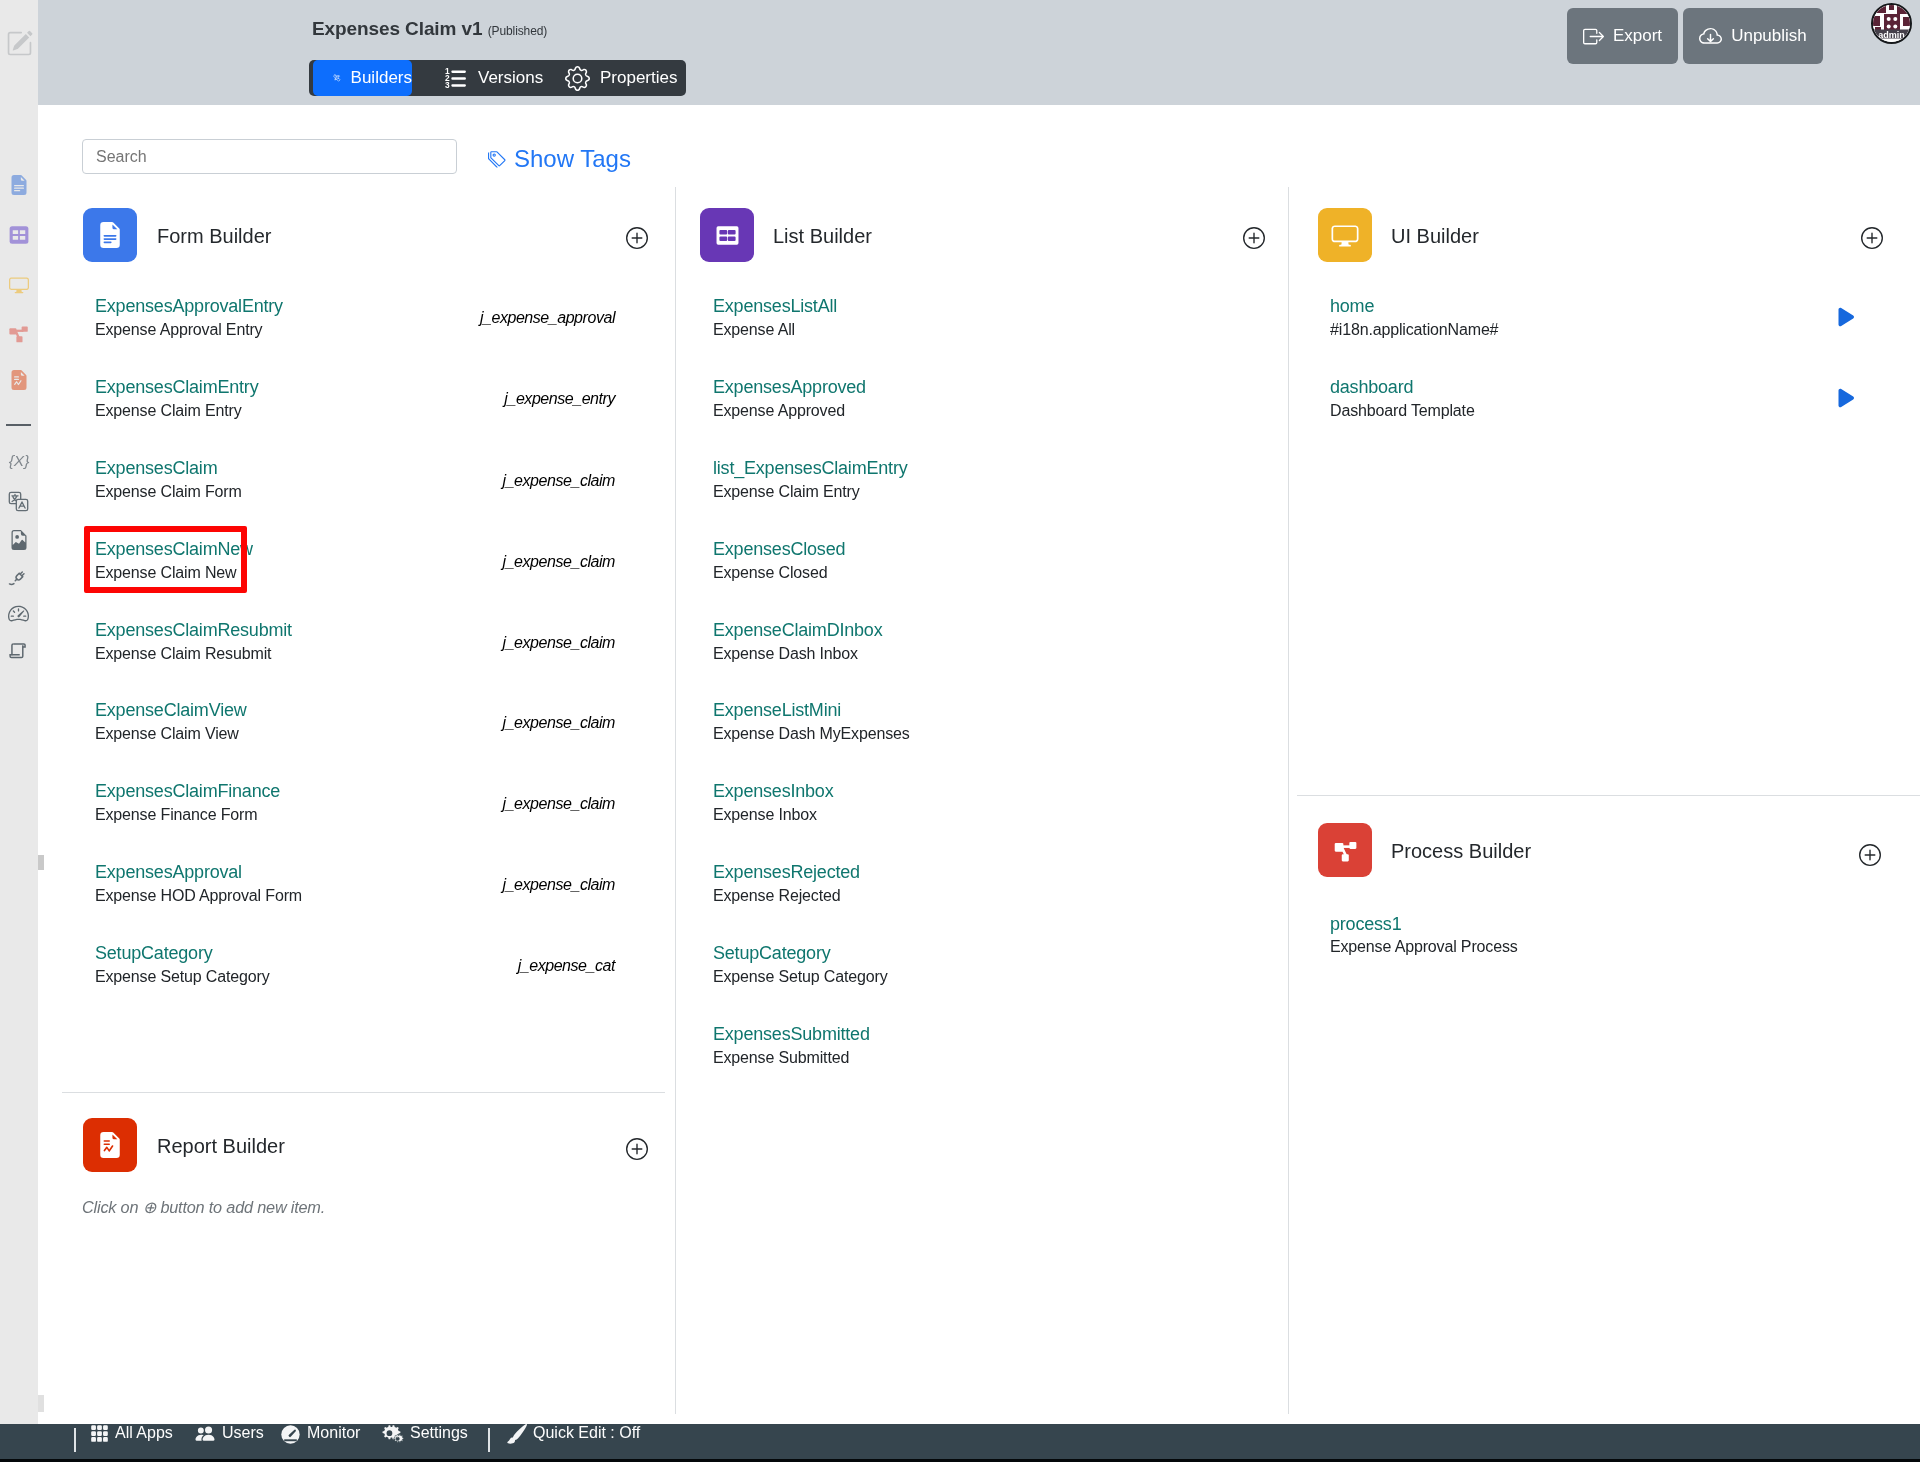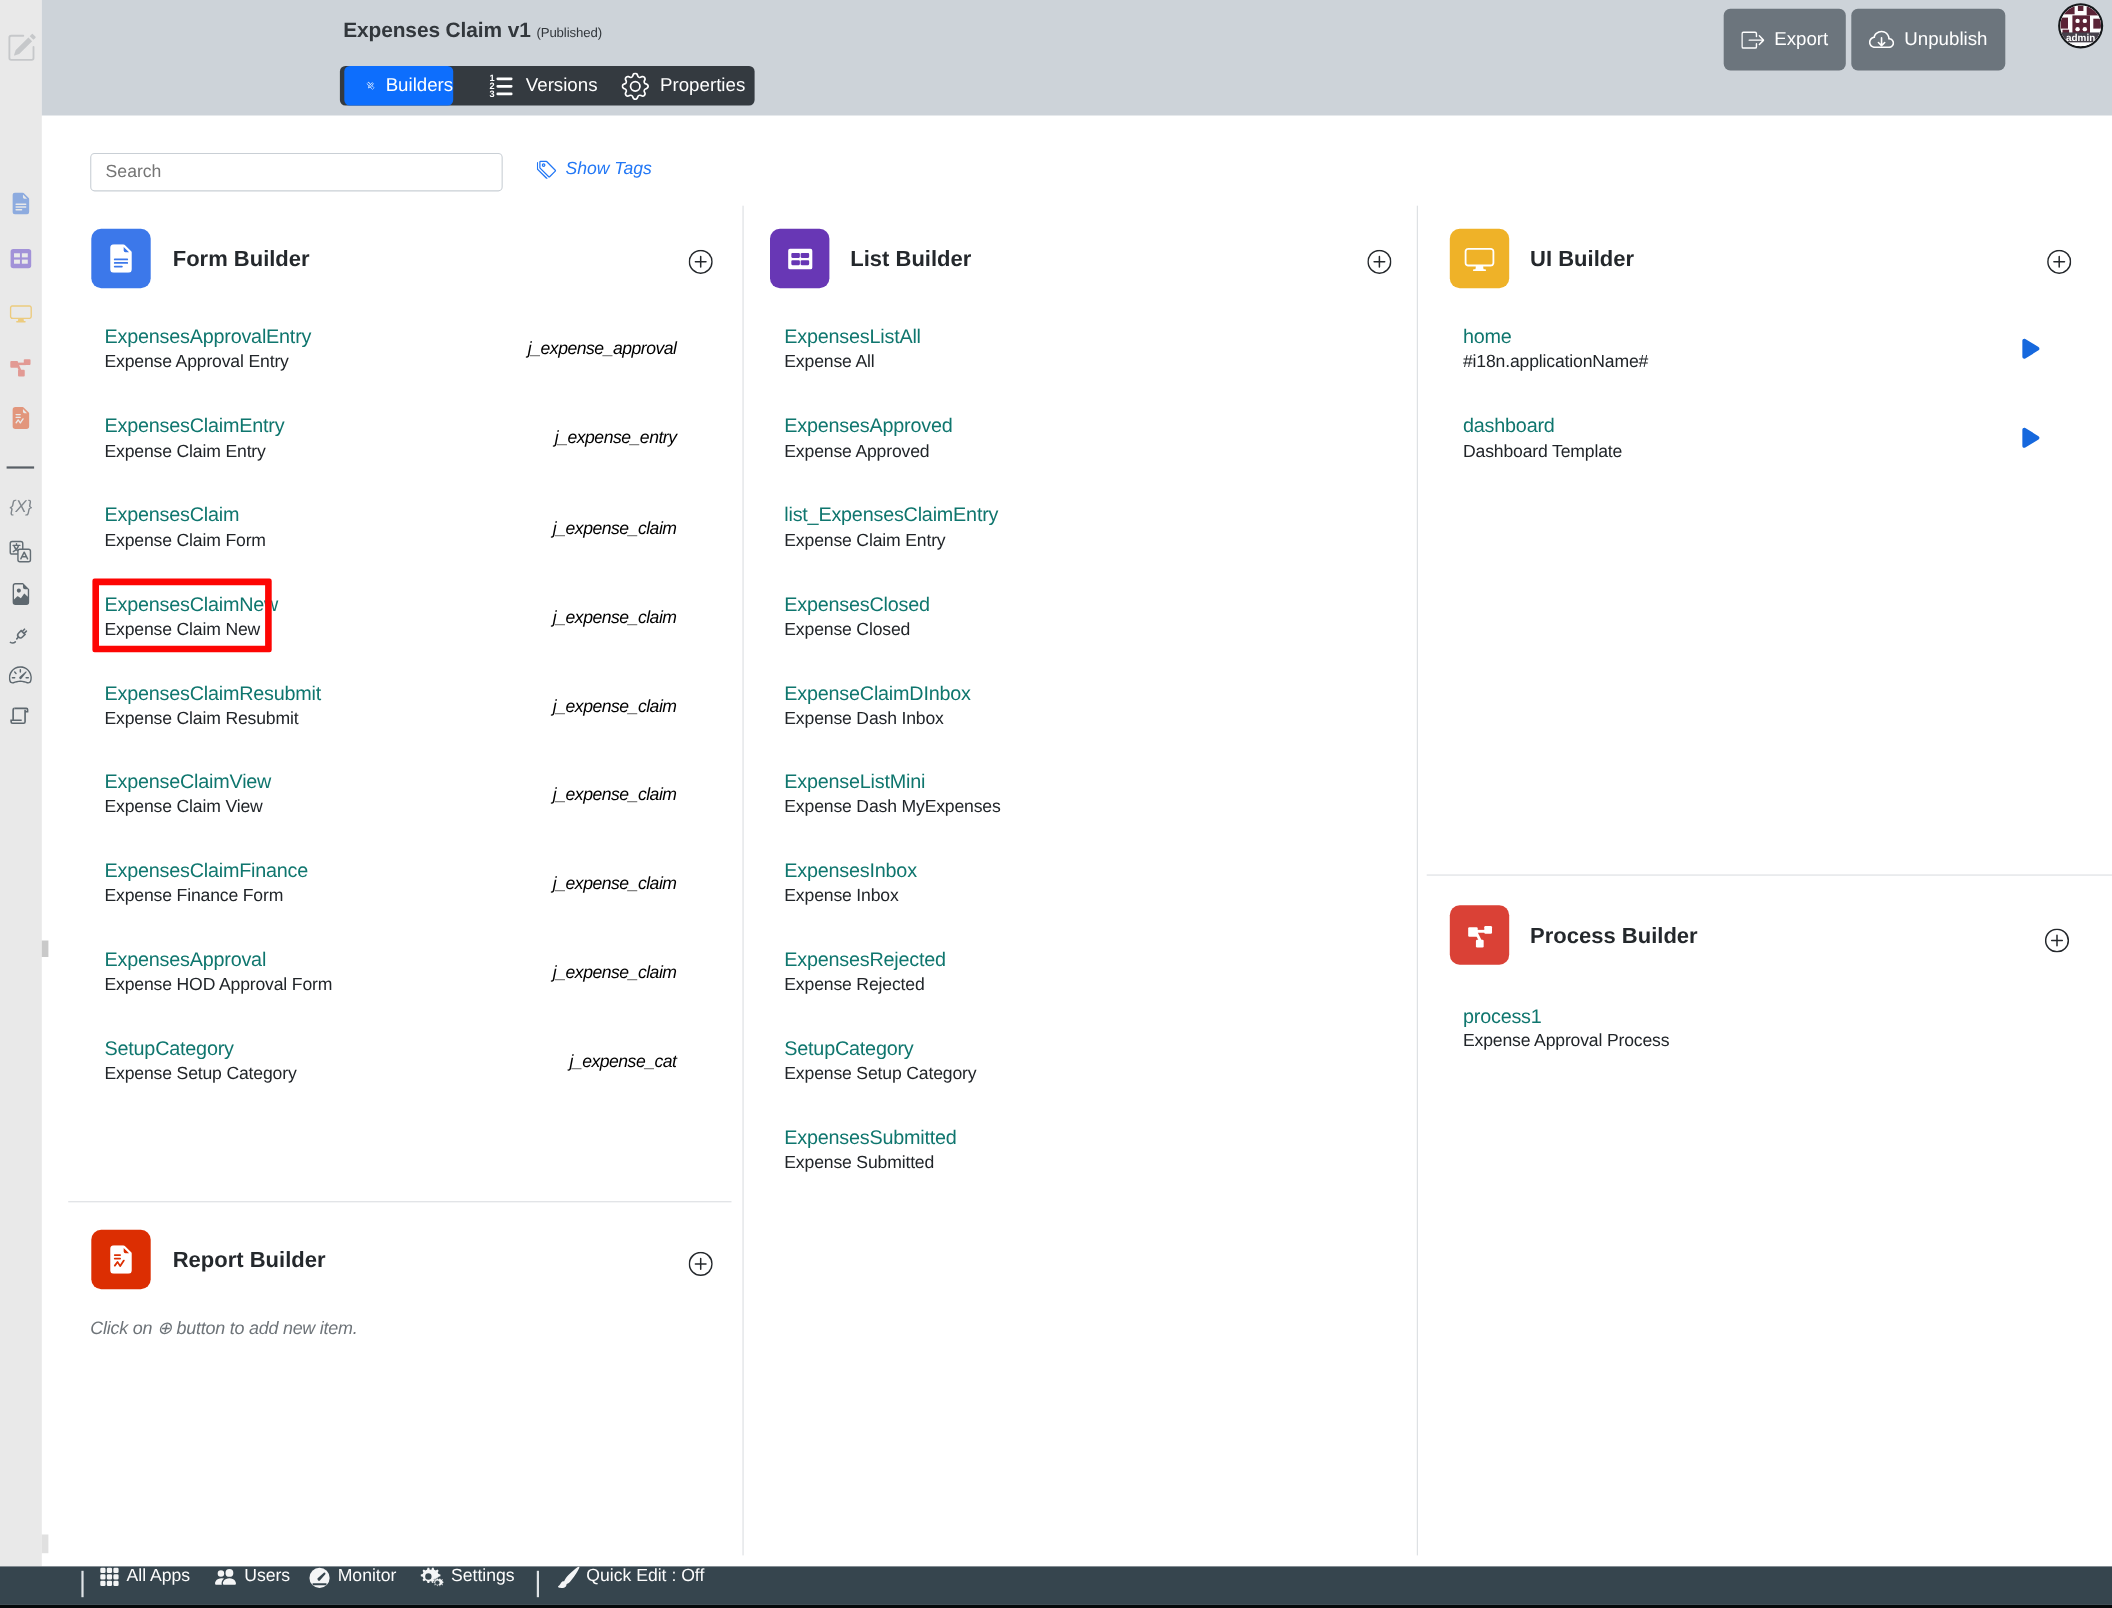--- a/index.html
+++ b/index.html
@@ -15,23 +15,23 @@
 #tabbar { position:absolute; left:271px; top:60px; width:377px; height:36px; background:#343a40; border-radius:5px; color:#fff; }
 .tab { position:absolute; top:0; height:36px; display:flex; align-items:center; font-size:17px; color:#fff; }
 #tab-builders { left:4px; width:99px; background:#0d6efd; border-radius:5px; }
 .btn { position:absolute; top:8px; height:56px; background:#6c757d; border-radius:6px; color:#fff;
   font-size:17px; display:flex; align-items:center; justify-content:center; gap:9px; }
 #btn-export { left:1529px; width:111px; }
 #btn-unpub { left:1645px; width:140px; }
 .vdiv { position:absolute; top:187px; width:1px; height:1227px; background:#dbdee1; }
 .hdiv { position:absolute; height:1px; background:#dbdee1; }
 #search { position:absolute; left:82px; top:139px; width:375px; height:35px; border:1px solid #c9cfd5; border-radius:4px; background:#fff; font-size:16px; color:#495057; padding-left:13px; font-family:"Liberation Sans", sans-serif;}
-#showtags { position:absolute; left:488px; top:145px; color:#2277f5; font-size:16px; display:flex; align-items:flex-start; gap:8px;font-style:italic;}
+#showtags { position:absolute; left:488px; top:145px; color:#2277f5; font-size:24px; display:flex; align-items:center; gap:8px;}
 .tile { position:absolute; width:54px; height:54px; border-radius:9px; display:flex; align-items:center; justify-content:center; }
-.sect-title { position:absolute; font-size:20px; font-weight:700; color:#24282c; }
+.sect-title { position:absolute; font-size:20px; font-weight:400; color:#24282c; }
 .plus { position:absolute; width:22px; height:22px; }
 .rowlink { position:absolute; font-size:18px; letter-spacing:-0.2px; color:#0f766e; }
 .rowdesc { position:absolute; font-size:16px; letter-spacing:-0.15px; color:#212529; }
 .tname { position:absolute; width:160px; text-align:right; font-size:16px; letter-spacing:-0.45px; font-style:italic; color:#000000; }
 #redbox { position:absolute; left:84px; top:526px; width:163px; height:67px; border:6px solid #fd0503; border-radius:2px; }
 .play { position:absolute; width:19px; height:21px; }
 #reportnote { position:absolute; left:82px; top:1198px; font-size:16.3px; font-style:italic; color:#6e7479; letter-spacing:-0.2px; }
 #bottombar { position:absolute; left:0; top:1424px; width:1920px; height:35px; background:#36454e; }
 #bottomstrip { position:absolute; left:0; top:1459px; width:1920px; height:3px; background:#04080a; }
 .bitem { position:absolute; top:0; height:33px; display:flex; align-items:flex-start; gap:6px; color:#fdfdfd; font-size:16px; }

